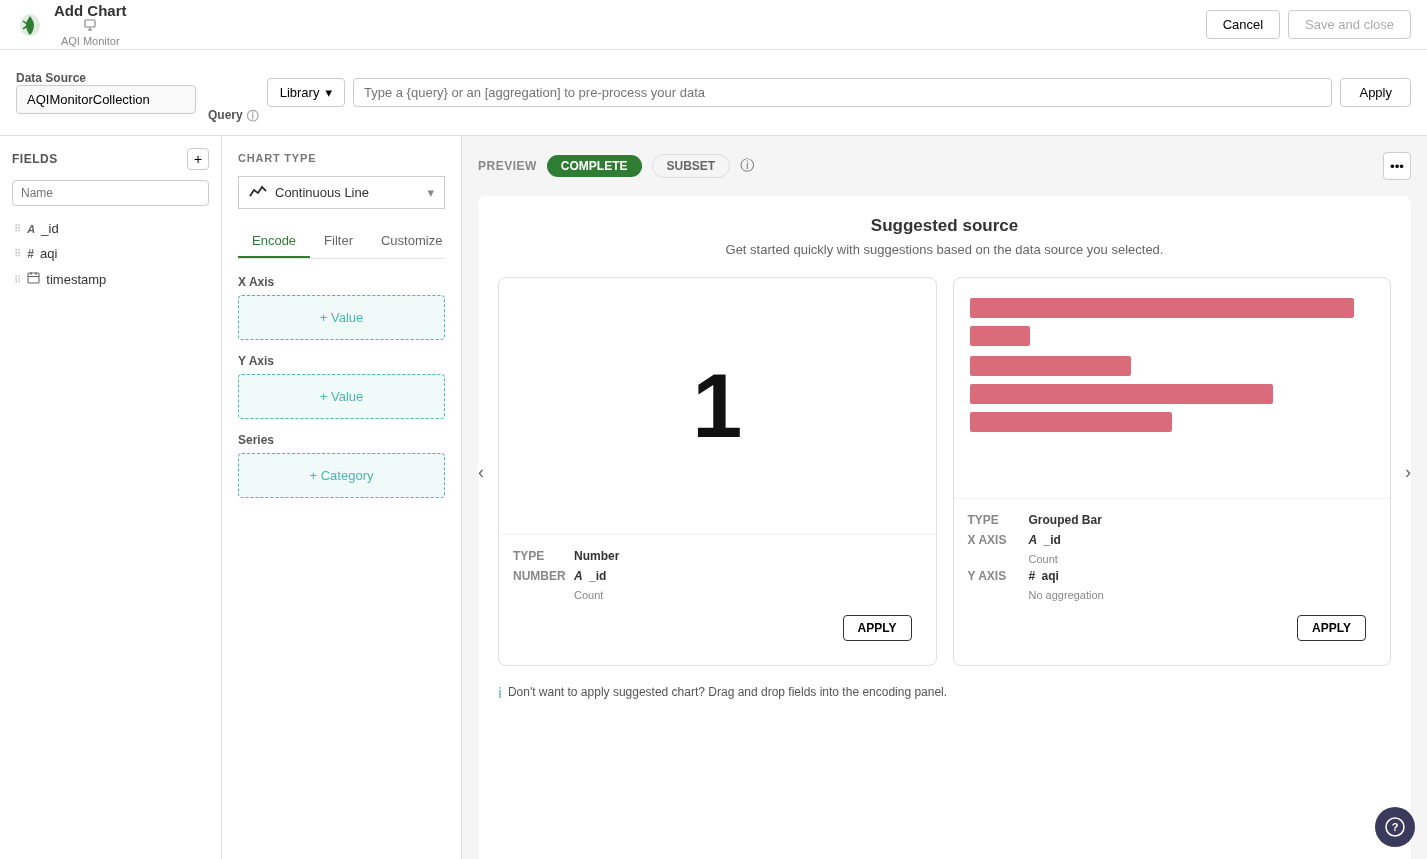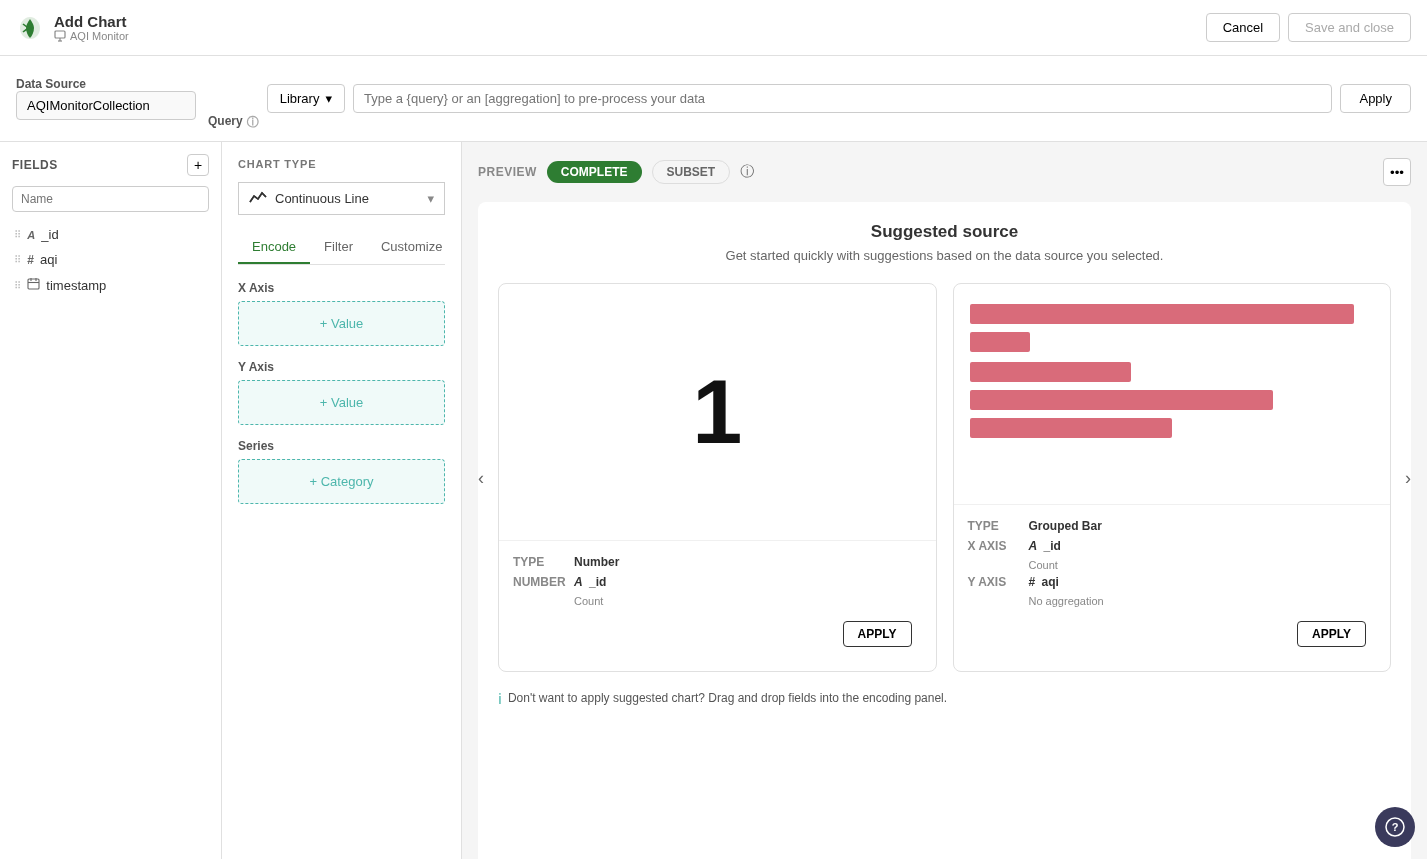--- a/index.html
+++ b/index.html
@@ -2,26 +2,26 @@
 <html><head>
   <meta charset="utf-8">
   <style>
     * { box-sizing: border-box; margin: 0; padding: 0; }
     body { font-family: -apple-system, BlinkMacSystemFont, 'Segoe UI', sans-serif; font-size: 13px; background: #f5f5f5; color: #333; }
 
     
     .top-bar {
       display: flex; align-items: center; justify-content: space-between;
       background: #fff; padding: 8px 16px; border-bottom: 1px solid #e0e0e0;
-      height: 56px;
+      height: 50px;
     }
     .top-bar-left { display: flex; align-items: center; gap: 10px; }
     .app-logo { width: 28px; height: 28px; }
     .app-title { font-weight: 600; font-size: 15px; }
-    .app-subtitle { font-size: 11px; color: #888; display: flex; align-items: center; gap: 4px; }
+    .app-subtitle { font-size: 11px; color: #888; display: flex; align-items: center; gap: 4px; flex-direction: column; }
     .top-bar-right { display: flex; gap: 8px; }
     .btn-cancel {
       padding: 6px 16px; border: 1px solid #ccc; background: #fff; border-radius: 4px; cursor: pointer; font-size: 13px;
     }
     .btn-save {
       padding: 6px 16px; border: 1px solid #ccc; background: #fff; border-radius: 4px; cursor: pointer; font-size: 13px; color: #aaa;
     }
 
     
     .query-bar {

